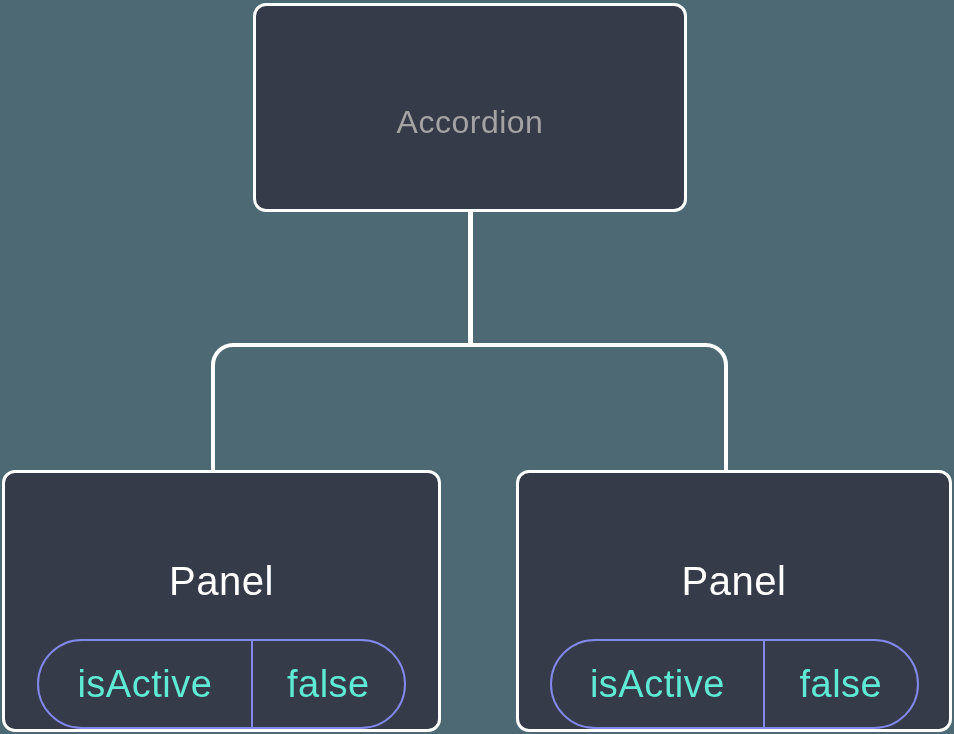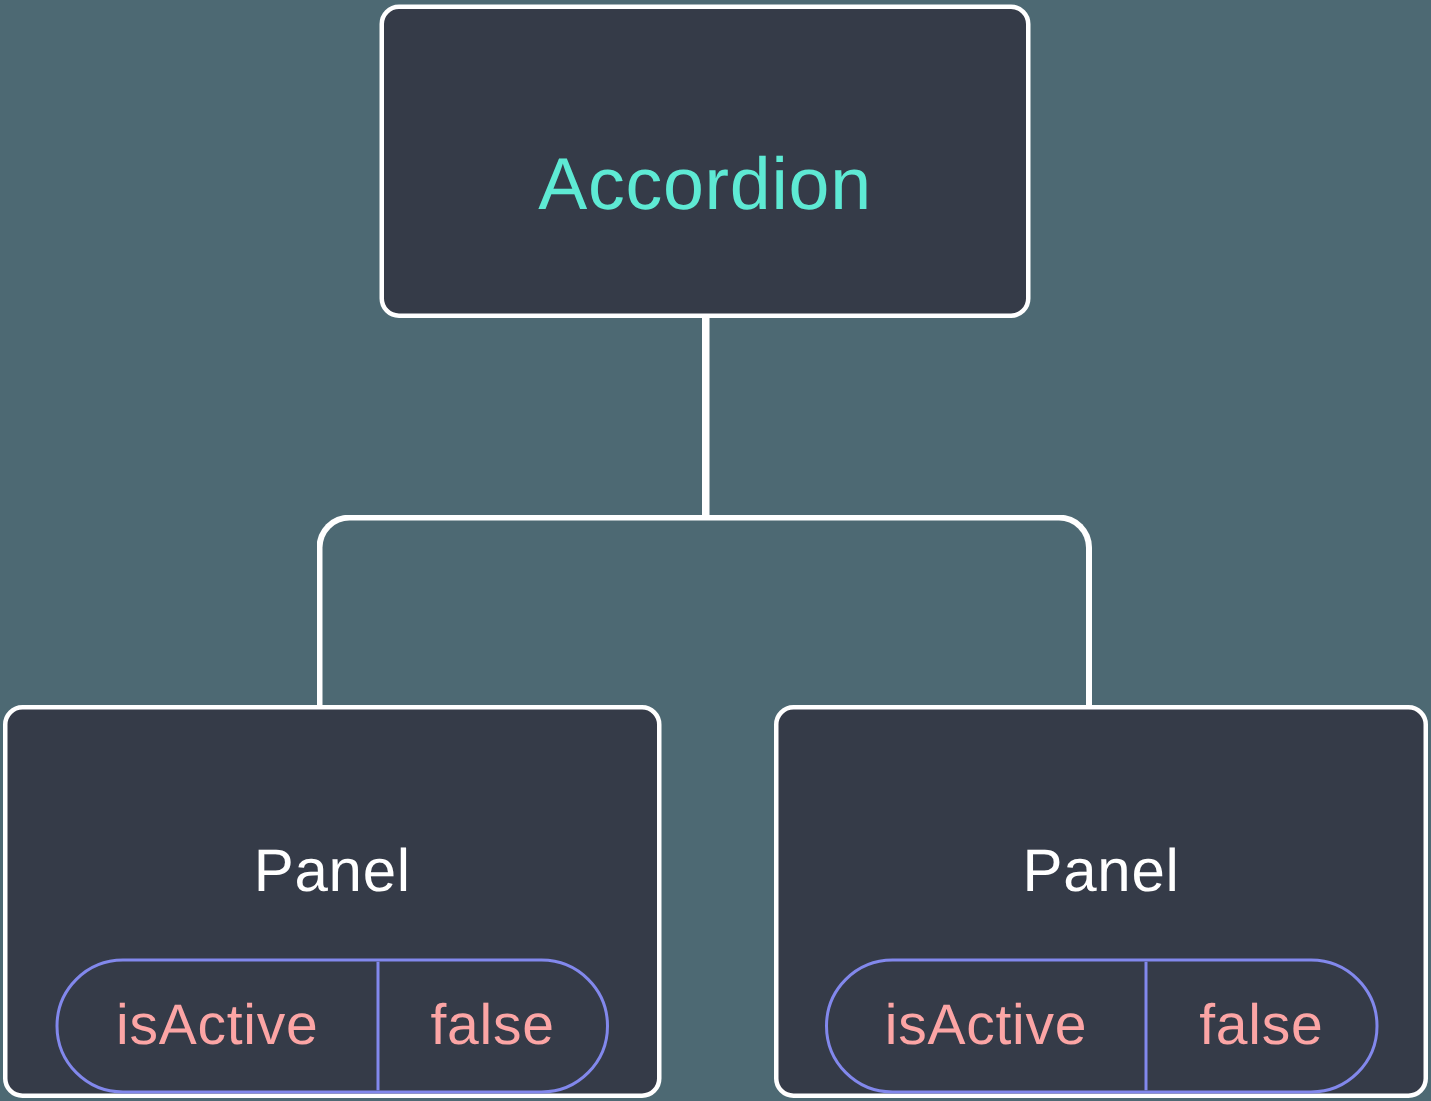--- a/index.html
+++ b/index.html
@@ -25,22 +25,22 @@
   .node-root {
     left: 253px;
     top: 3px;
     width: 434px;
     height: 209px;
     display: flex;
     align-items: center;
     justify-content: center;
   }
   .node-label {
-    color: #5eead4;
-    font-size: 49px;
+    color: #a3a3a3;
+    font-size: 32px;
     font-weight: 500;
     letter-spacing: 0.5px;
     margin-top: 30px;
   }
   .connector-stem {
     position: absolute;
     left: 468px;
     top: 210px;
     width: 5px;
     height: 135px;
@@ -84,21 +84,21 @@
     border: 2.5px solid #8288EC;
     border-radius: 52px;
     display: flex;
     align-items: stretch;
     overflow: hidden;
   }
   .pill-cell {
     display: flex;
     align-items: center;
     justify-content: center;
-    color: #fca5a5;
+    color: #5eead4;
     font-size: 38px;
     font-weight: 400;
     letter-spacing: 0.5px;
   }
   .pill-key {
     width: 58%;
     border-right: 2.5px solid #8288EC;
   }
   .pill-value {
     flex: 1;

